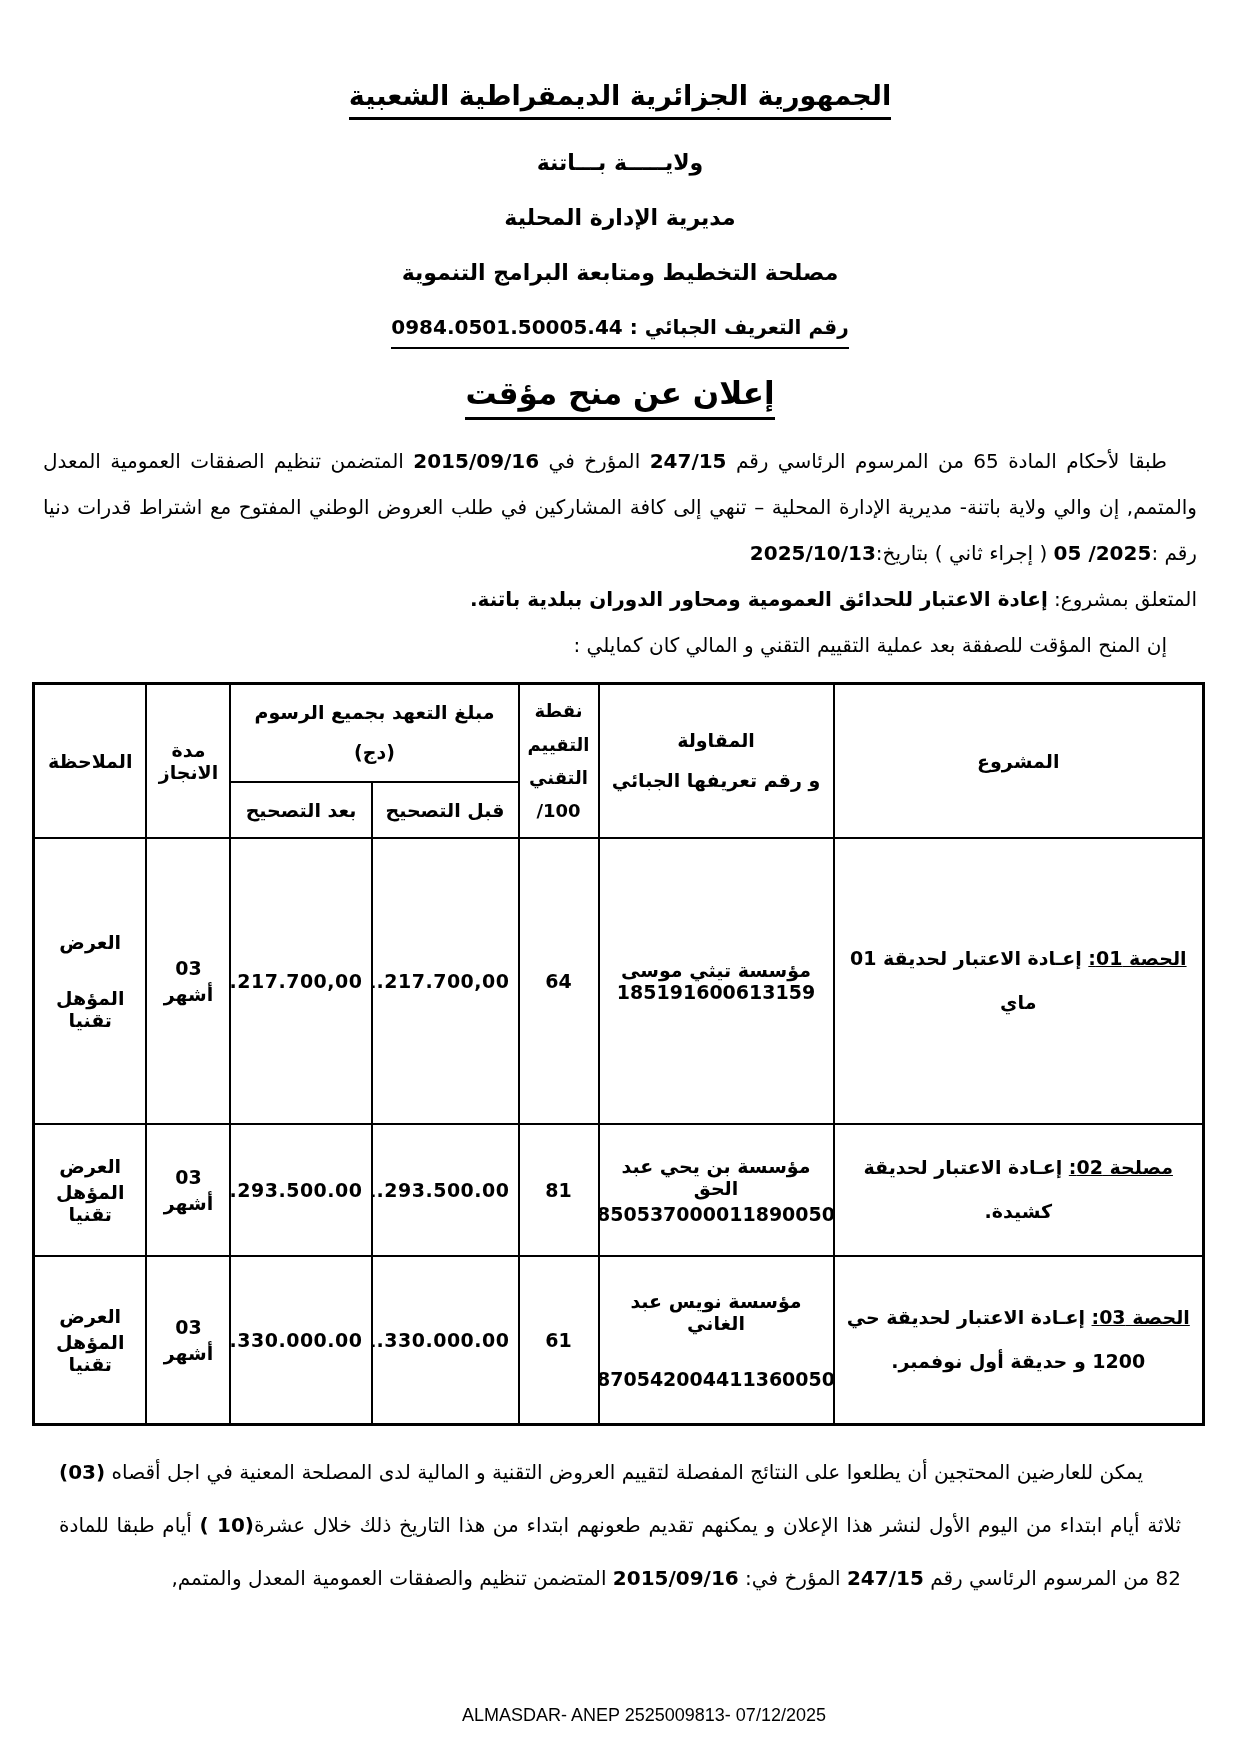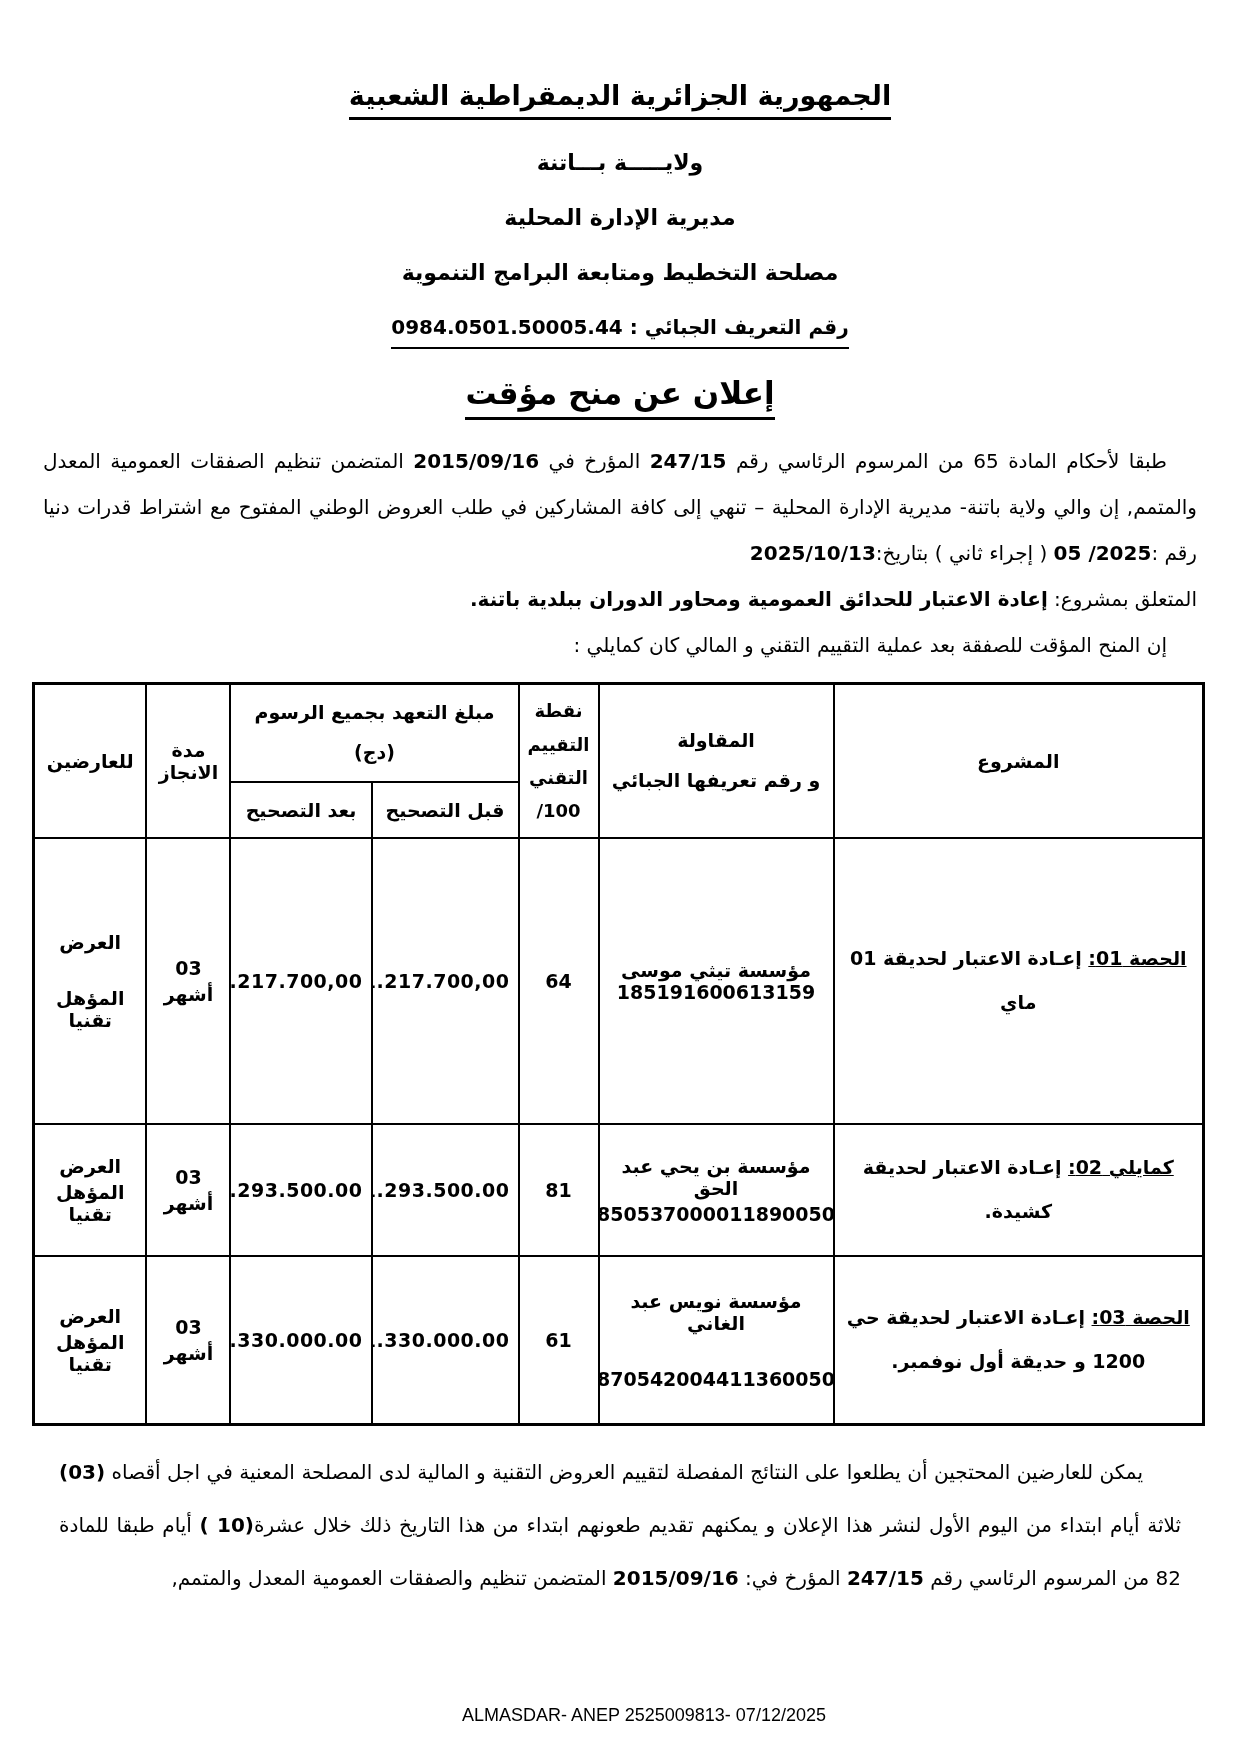--- a/index.html
+++ b/index.html
@@ -125,21 +125,21 @@
             <div class="num">/100</div>
           </div>
         </th>
         <th colspan="2">
           <div class="hdr-2l">
               <div>مبلغ التعهد بجميع الرسوم</div>
               <div>(دج)</div>
             </div>
         </th>
         <th rowspan="2">مدة الانجاز</th>
-        <th rowspan="2">للعارضين</th>
+        <th rowspan="2">الملاحظة</th>
       </tr>
       <tr class="sub">
         <th>قبل التصحيح</th>
         <th>بعد التصحيح</th>
       </tr>
     </thead>
     <tbody>
       <tr class="r1">
         <td class="project"><span class="lot">الحصة 01:</span><span> إعـادة الاعتبار لحديقة 01 ماي</span></td>
         <td>
@@ -158,21 +158,21 @@
             </div>
           </td>
         <td>
             <div class="stack gap-md">
               <div>العرض</div>
               <div>المؤهل تقنيا</div>
             </div>
           </td>
       </tr>
       <tr class="r2">
-        <td class="project"><span class="lot">كمايلي 02:</span><span> إعـادة الاعتبار لحديقة كشيدة.</span></td>
+        <td class="project"><span class="lot">مصلحة 02:</span><span> إعـادة الاعتبار لحديقة كشيدة.</span></td>
         <td>
             <div class="stack gap-sm">
               <div>مؤسسة بن يحي عبد الحق</div>
               <div class="num">18505370000118900500</div>
             </div>
           </td>
         <td><span class="num">81</span></td>
         <td><span class="amt num">31.293.500.00</span></td>
         <td><span class="amt num">31.293.500.00</span></td>
         <td>

